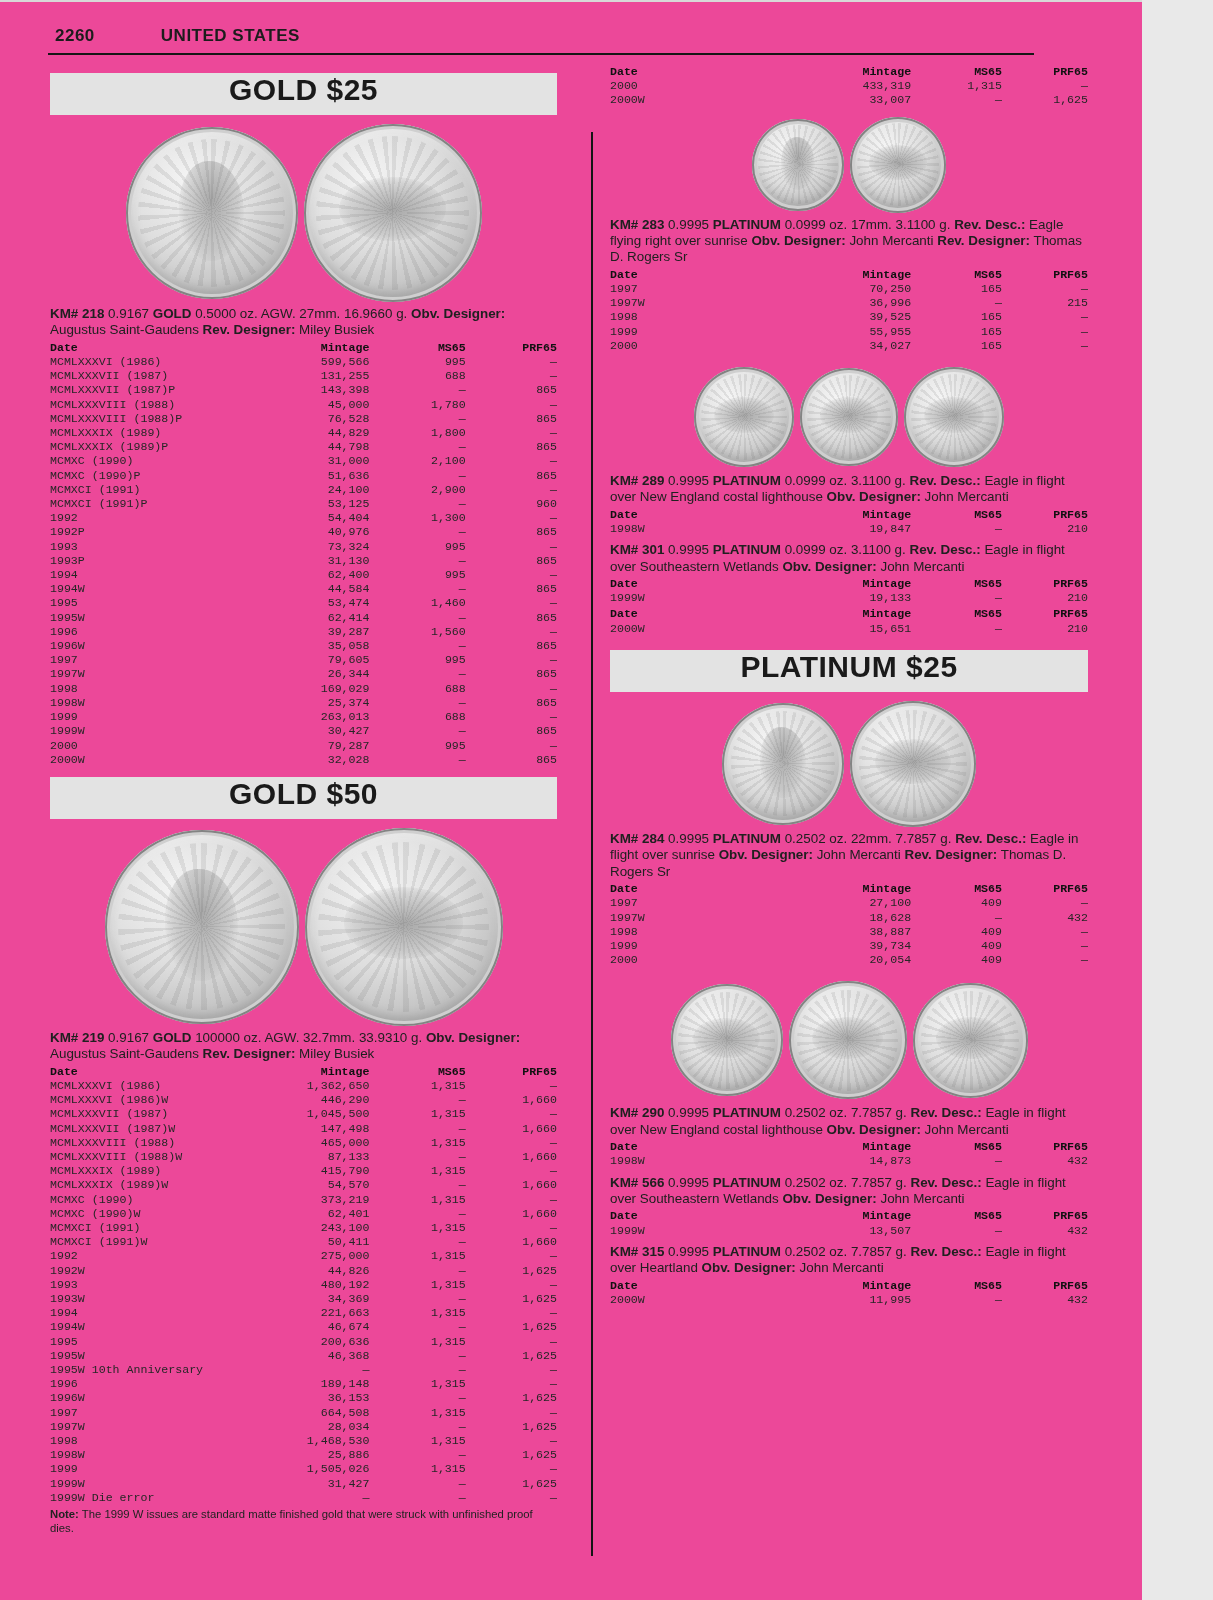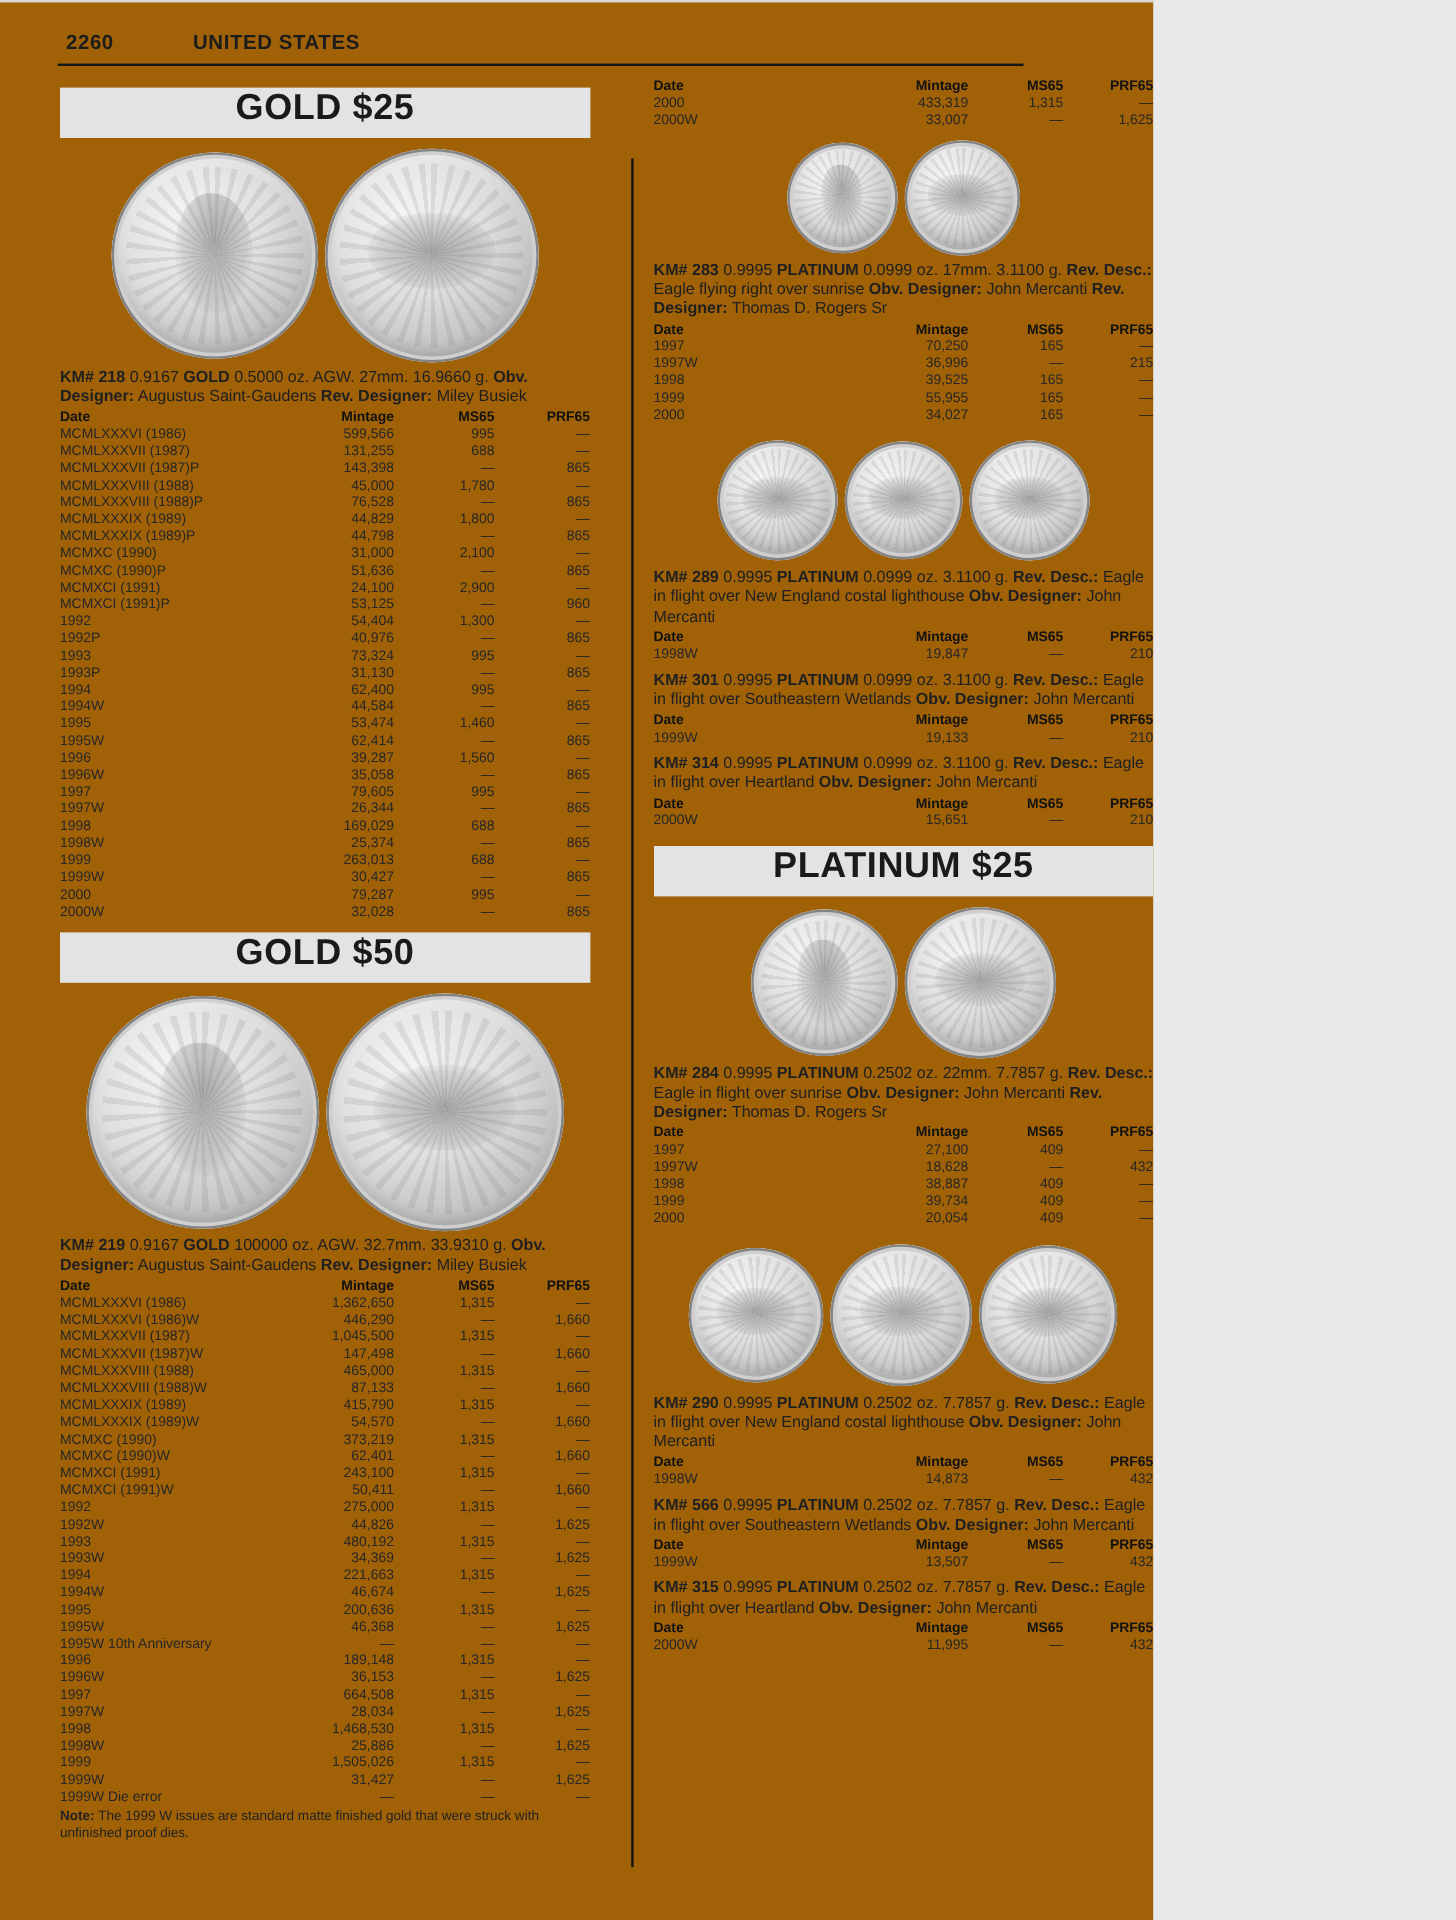--- a/index.html
+++ b/index.html
@@ -1,17 +1,17 @@
 <!DOCTYPE html>
 <html><head>
 <meta charset="utf-8">
 <style>
   html,body{margin:0;padding:0;background:#e9e9e9;}
   .page{
-    width:961px;height:1600px;background:#a16207;position:relative;
+    width:1142px;height:1600px;background:#ec4899;position:relative;
     font-family:"Liberation Sans","DejaVu Sans",sans-serif;color:#1c1c1c;
     overflow:hidden;box-sizing:border-box;
   }
   .page::before{content:"";position:absolute;top:0;left:0;right:0;height:2px;background:#d8d8d8;}
   
   .pghead{display:flex;align-items:baseline;margin:26px 55px 7px 55px;}
   .pgnum{font-size:17px;font-weight:700;letter-spacing:.5px;}
   .pgcountry{font-size:17px;font-weight:700;letter-spacing:.5px;margin-left:66px;}
   .toprule{height:2px;background:#161616;margin:0 108px 0 48px;}
   
@@ -34,21 +34,21 @@
     background:radial-gradient(ellipse at 50% 38%, rgba(75,75,75,.42), rgba(120,120,120,.2) 58%, transparent 76%);
     border-radius:46% 54% 50% 50%;}
   .coin.rev::after{content:"";position:absolute;left:20%;top:30%;width:60%;height:36%;
     background:radial-gradient(ellipse at 50% 50%, rgba(75,75,75,.42), rgba(120,120,120,.2) 58%, transparent 78%);
     border-radius:50%;}
   
   .desc{margin:4px 0 2px 0;font-size:13.4px;line-height:16.4px;color:#202020;}
   .desc .b{font-weight:700;}
   .desc span:first-child{margin-right:0;}
   
-  .ptable{margin:2px 0 0 0;}
+  .ptable{margin:2px 0 0 0;font-family:Liberation Mono, monospace;}
   .prow{display:flex;font-size:11.6px;line-height:14.2px;color:#262626;}
   .prow.phead{font-weight:700;color:#111;}
   .c0{flex:1;text-align:left;}
   .c1{width:26%;text-align:right;}
   .c2{width:19%;text-align:right;}
   .c3{width:18%;text-align:right;}
   
   .note{margin:3px 0 0 0;font-size:11.3px;line-height:13.5px;color:#222;}
   .note .b{font-weight:700;}
   .mt10{margin-top:10px;} .mt14{margin-top:14px;} .mt6{margin-top:6px;}
@@ -568,21 +568,20 @@
               <span class="c3">PRF65</span>
             </div>
             <div class="prow">
               <span class="c0">1999W</span>
               <span class="c1">19,133</span>
               <span class="c2">—</span>
               <span class="c3">210</span>
             </div>
           </div>
 
-        <p class="desc mt6"><span class="b">KM# 314</span><span> 0.9995</span><span class="b"> PLATINUM</span><span> 0.0999 oz. 3.1100 g.</span><span class="b"> Rev. Desc.:</span><span> Eagle in flight over Heartland</span><span class="b"> Obv. Designer:</span><span> John Mercanti</span></p>
         <div class="ptable">
             <div class="prow phead">
               <span class="c0">Date</span>
               <span class="c1">Mintage</span>
               <span class="c2">MS65</span>
               <span class="c3">PRF65</span>
             </div>
             <div class="prow">
               <span class="c0">2000W</span>
               <span class="c1">15,651</span>

